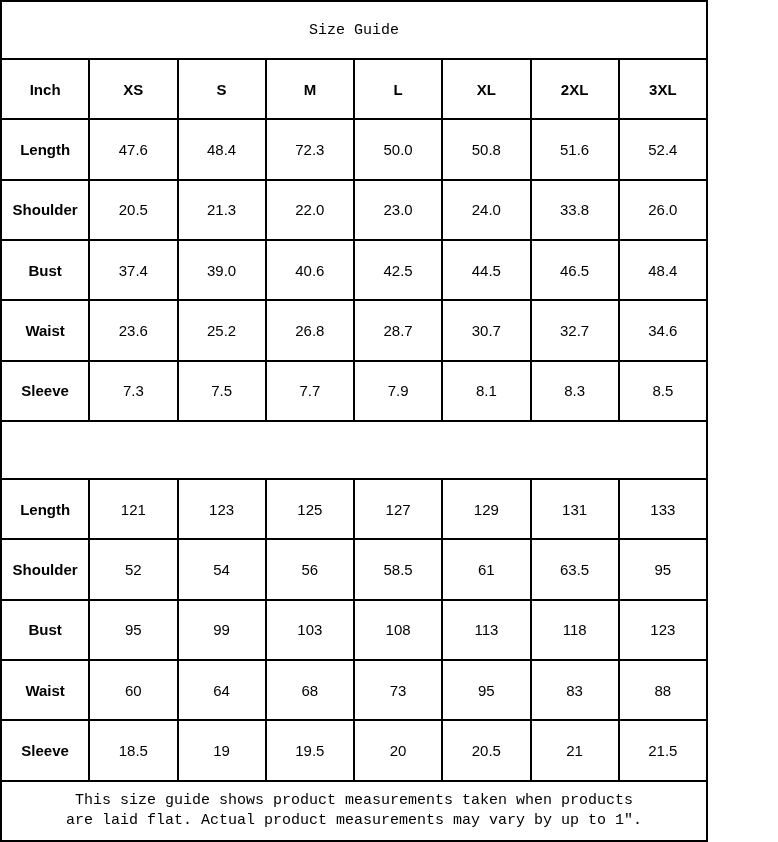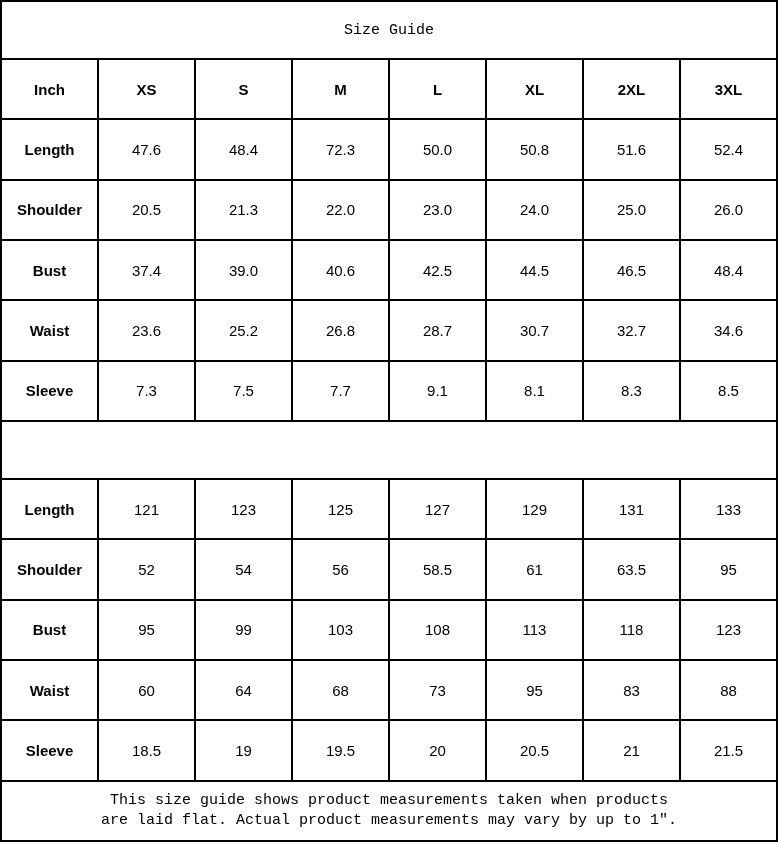--- a/index.html
+++ b/index.html
@@ -1,21 +1,21 @@
 <!DOCTYPE html>
 <html><head>
 <meta charset="utf-8">
 <style>
   html, body {
     margin: 0;
     padding: 0;
     background: #ffffff;
   }
   #size-guide {
-    width: 778px;
+    width: 708px;
     height: 842px;
     border-collapse: collapse;
     table-layout: fixed;
     background: #ffffff;
     color: #000000;
     font-family: "Liberation Sans", sans-serif;
   }
   #size-guide td {
     border: 2px solid #000000;
     text-align: center;
@@ -90,21 +90,21 @@
         <td>51.6</td>
         <td>52.4</td>
       </tr>
       <tr class="data-row">
         <td class="label-cell">Shoulder</td>
         <td>20.5</td>
         <td>21.3</td>
         <td>22.0</td>
         <td>23.0</td>
         <td>24.0</td>
-        <td>25.0</td>
+        <td>33.8</td>
         <td>26.0</td>
       </tr>
       <tr class="data-row">
         <td class="label-cell">Bust</td>
         <td>37.4</td>
         <td>39.0</td>
         <td>40.6</td>
         <td>42.5</td>
         <td>44.5</td>
         <td>46.5</td>
@@ -118,21 +118,21 @@
         <td>28.7</td>
         <td>30.7</td>
         <td>32.7</td>
         <td>34.6</td>
       </tr>
       <tr class="data-row">
         <td class="label-cell">Sleeve</td>
         <td>7.3</td>
         <td>7.5</td>
         <td>7.7</td>
-        <td>9.1</td>
+        <td>7.9</td>
         <td>8.1</td>
         <td>8.3</td>
         <td>8.5</td>
       </tr>
     </tbody>
   <tbody>
     <tr class="gap-row">
       <td colspan="8"></td>
     </tr>
   </tbody>

